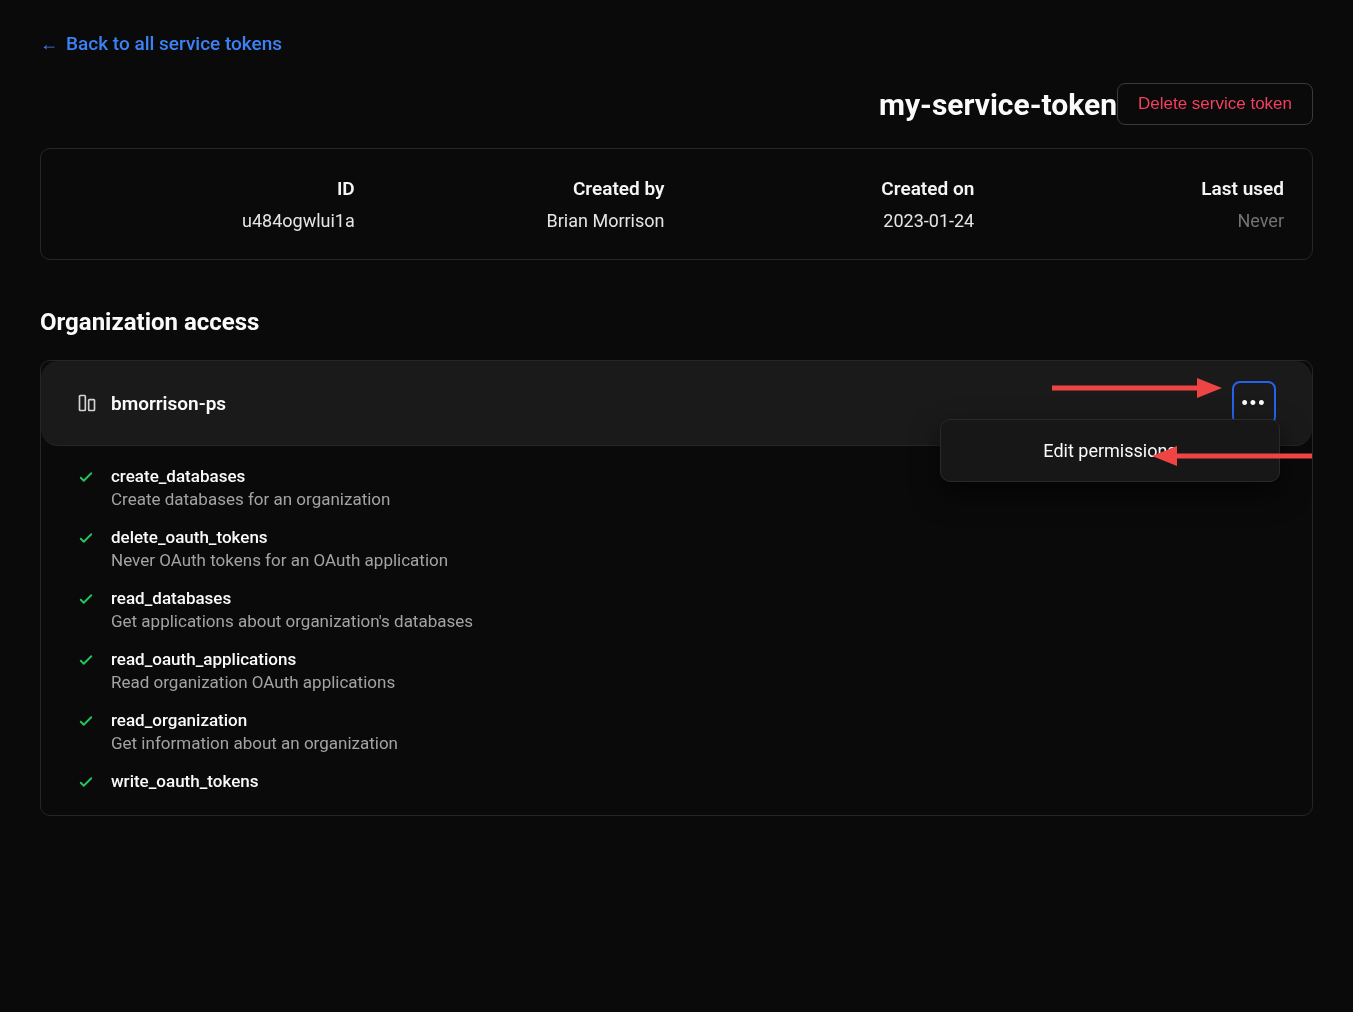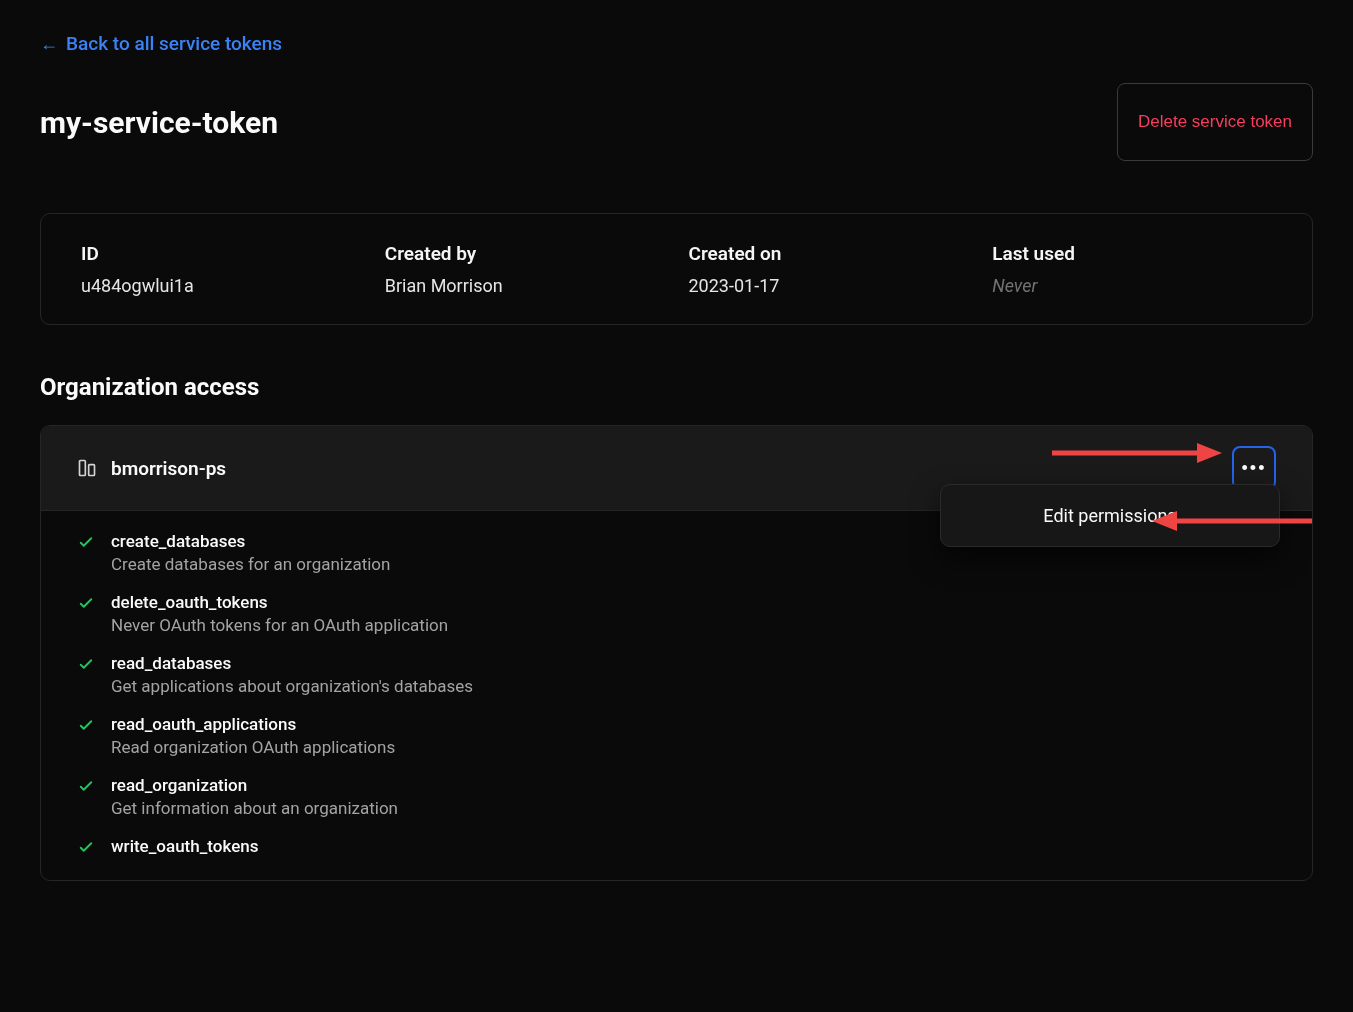--- a/index.html
+++ b/index.html
@@ -28,50 +28,51 @@
       cursor: pointer;
       margin-bottom: 28px;
     }
     
     .back-arrow {
       font-size: 18px;
     }
     
     .header-row {
       display: flex;
-      justify-content: space-between;
-      align-items: center;
-      margin-bottom: 52px;
+      justify-content: flex-end;
+      align-items: center;
+      margin-bottom: 23px;
     }
     
     .page-title {
       font-size: 30px;
       font-weight: 700;
       color: #fafafa;
     }
     
     .delete-button {
       background-color: transparent;
       border: 1px solid #3a3a3a;
       color: #f43f5e;
       font-size: 17px;
       font-weight: 500;
-      padding: 28px 20px;
+      padding: 10px 20px;
       border-radius: 8px;
       cursor: pointer;
     }
     
     .info-card {
       border: 1px solid #262626;
       border-radius: 10px;
-      padding: 28px 40px;
+      padding: 28px 28px;
       display: grid;
       grid-template-columns: repeat(4, 1fr);
       gap: 24px;
       margin-bottom: 48px;
+      text-align: right;
     }
     
     .info-item {
       display: flex;
       flex-direction: column;
       gap: 10px;
     }
     
     .info-label {
       font-size: 19px;
@@ -79,21 +80,20 @@
       color: #f5f5f5;
     }
     
     .info-value {
       font-size: 18px;
       color: #e5e5e5;
     }
     
     .info-value.muted {
       color: #737373;
-      font-style: italic;
     }
     
     .section-title {
       font-size: 24px;
       font-weight: 700;
       color: #fafafa;
       margin-bottom: 24px;
       margin-top: 39px;
     }
     
@@ -104,20 +104,21 @@
     }
     
     .org-header {
       background-color: #1a1a1a;
       padding: 20px 36px;
       display: flex;
       justify-content: space-between;
       align-items: center;
       border-bottom: 1px solid #262626;
       position: relative;
+      border-radius: 17px;
     }
     
     .org-name-wrap {
       display: flex;
       align-items: center;
       gap: 14px;
     }
     
     .org-icon {
       width: 20px;
@@ -239,21 +240,21 @@
   <div class="info-item">
     <div class="info-label">ID</div>
     <div class="info-value">u484ogwlui1a</div>
   </div>
   <div class="info-item">
     <div class="info-label">Created by</div>
     <div class="info-value">Brian Morrison</div>
   </div>
   <div class="info-item">
     <div class="info-label">Created on</div>
-    <div class="info-value">2023-01-17</div>
+    <div class="info-value">2023-01-24</div>
   </div>
   <div class="info-item">
     <div class="info-label">Last used</div>
     <div class="info-value muted">Never</div>
   </div>
 </div>
 
 <h2 class="section-title">Organization access</h2>
 
 <div class="org-card">

